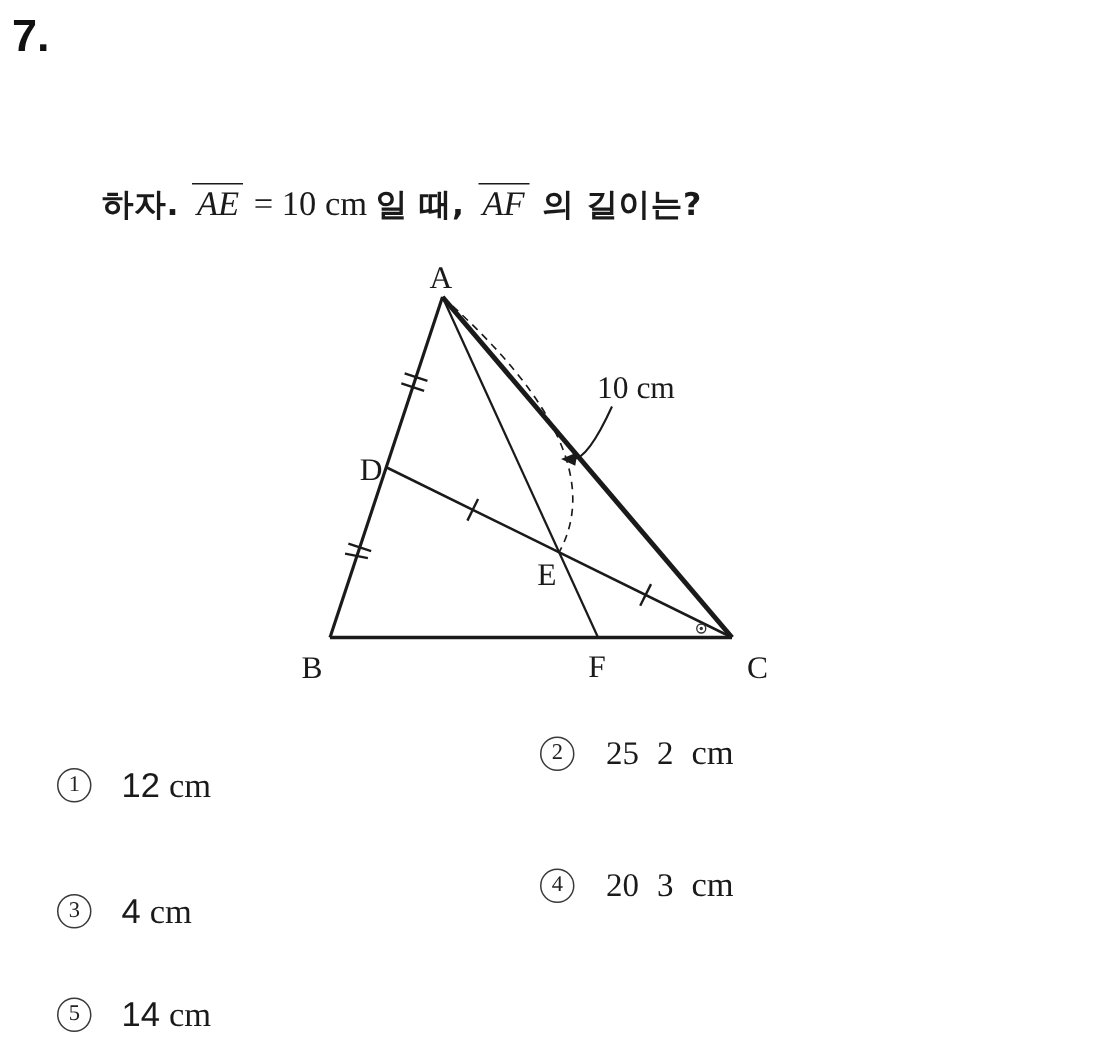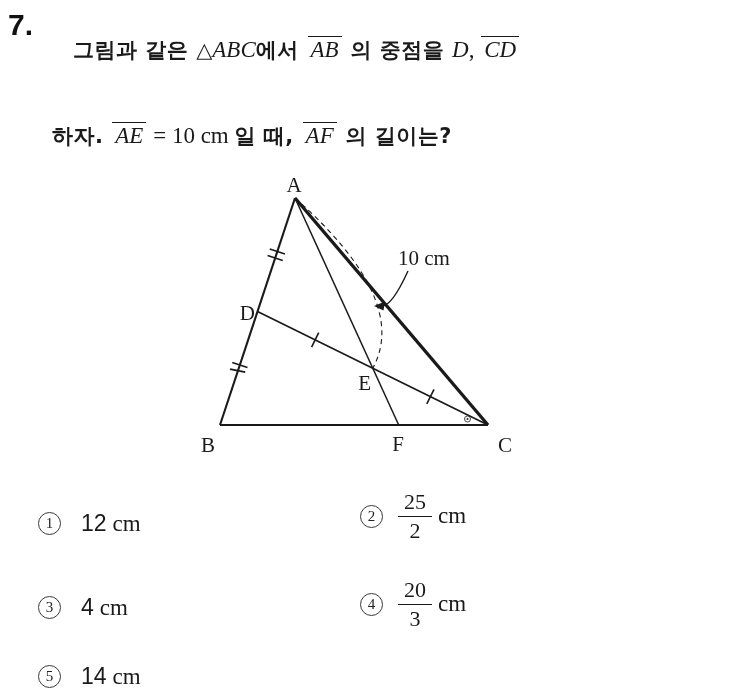--- a/index.html
+++ b/index.html
@@ -22,21 +22,21 @@
     color: #111;
   }
   .line {
     position: absolute;
     white-space: pre;
     color: #1a1a1a;
   }
   .line span { white-space: pre; }
   .line1 { left: 57px; top: 18px; }
   .line2 { left: 36px; top: 61px; }
-  .line3 { left: 36px; top: 104px; }
+  .line3 { left: 52px; top: 104px; }
   .kr {
     font-family: "DejaVu Sans", sans-serif;
     font-weight: 700;
     font-size: 21px;
     letter-spacing: 0.5px;
   }
   .sym {
     font-family: "DejaVu Sans", sans-serif;
     font-size: 21px;
   }
@@ -94,44 +94,41 @@
     margin-left: 20px;
   }
   .cunit {
     font-family: "Liberation Serif", serif;
     font-size: 23px;
     margin-left: 6px;
     text-align: right;
   }
   .frac {
     display: inline-flex;
-    flex-direction: column;
+    flex-direction: row;
     align-items: center;
     margin-left: 15px;
     font-family: "Liberation Serif", serif;
     font-size: 22px;
     line-height: 1.15;
   }
   .fracbar {
     align-self: stretch;
     border-top: 1.7px solid #1a1a1a;
     margin: 2px 0 1px 0;
   }
   .frac .num, .frac .den { padding: 0 6px; }
 </style>
 </head>
 <body>
 
 <div class="page">
 
   <div class="problem-number">7.</div>
 
-  <div class="line line1">
-    <span class="kr">그림과 같은 </span><span class="sym">△</span><span class="math">ABC</span><span class="kr">에서 </span><span class="mathbar">AB</span><span class="kr"> 의 중점을 </span><span class="math">D</span><span class="rm">, </span><span class="mathbar">CD</span>
-  </div>
 
 
   <div class="line line3">
     <span class="kr">하자. </span><span class="mathbar">AE</span><span class="rm"> = 10 cm </span><span class="kr">일 때, </span><span class="mathbar">AF</span><span class="kr"> 의 길이는?</span>
   </div>
 
   <svg class="figure-svg" width="390" height="300" viewBox="150 162 390 300">
 
     <line x1="295" y1="198" x2="220" y2="425" stroke="#1a1a1a" stroke-width="2.1"></line>
     <line x1="220" y1="425" x2="488" y2="425" stroke="#1a1a1a" stroke-width="2.2"></line>

